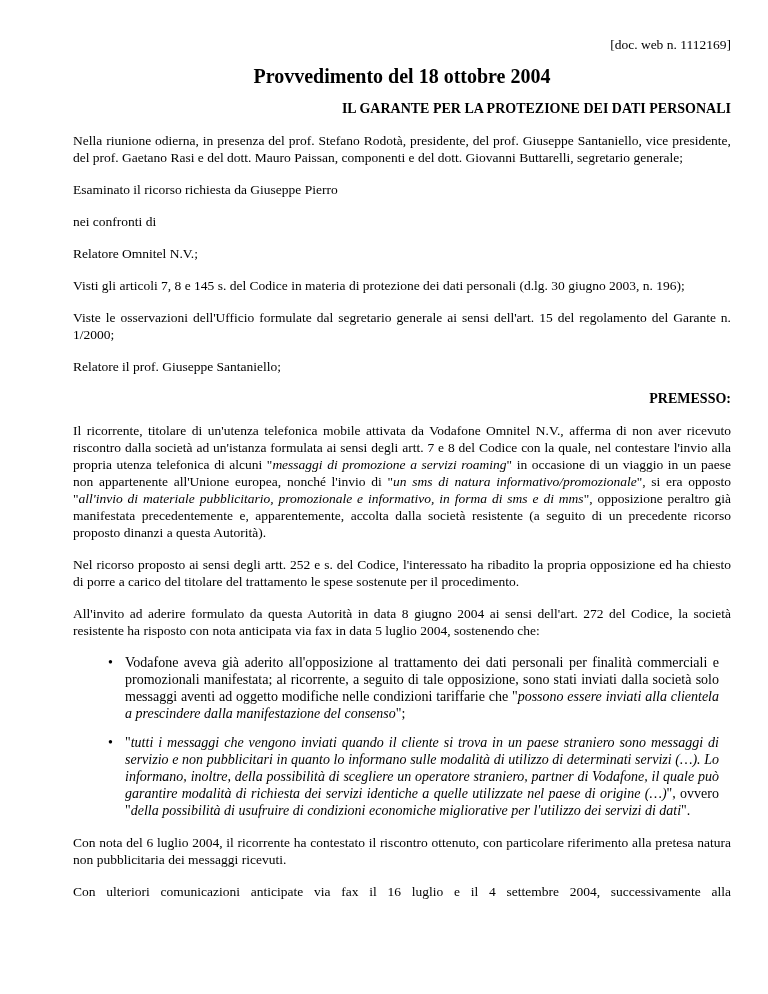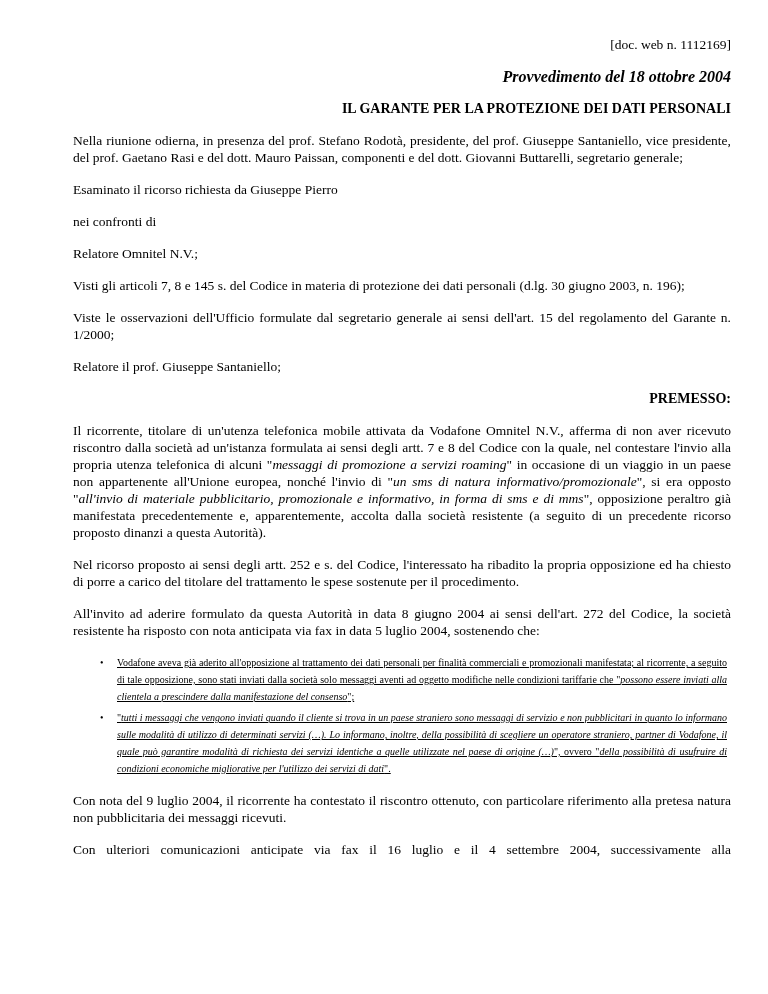--- a/index.html
+++ b/index.html
@@ -22,41 +22,39 @@
     font-size: 13.5px;
     line-height: 17px;
     margin: 0 0 15px 0;
     text-align: justify;
   }
   .note-right {
     text-align: right;
   }
   .title {
     font-weight: bold;
-    font-size: 16px;
-    text-align: right;
-    font-style: italic;
+    font-size: 20px;
+    text-align: center;
   }
   .heading-center {
     font-weight: bold;
     font-size: 14px;
     text-align: right;
   }
   ul.bullets {
     list-style: none;
     margin: 0 0 15px 0;
     padding: 0 0 0 40px;
   }
   ul.bullets li {
     position: relative;
-    font-size: 10px;
+    font-size: 14px;
     line-height: 17px;
     text-align: justify;
-    margin: 4px;
-    text-decoration: underline;
+    margin: 12px;
   }
   ul.bullets li::before {
     content: "\2022";
     position: absolute;
     left: -17px;
     top: 0;
   }
   .seg-i { font-style: italic; }
   .seg-b { font-weight: bold; }
   
@@ -78,16 +76,16 @@
       <p class="block para" data-name="viste-osservazioni"><span class="" data-name="text-run">Viste le osservazioni dell'Ufficio formulate dal segretario generale ai sensi dell'art. 15 del regolamento del Garante n. 1/2000;</span></p>
       <p class="block para" data-name="relatore"><span class="" data-name="text-run">Relatore il prof. Giuseppe Santaniello;</span></p>
       <p class="block heading-center" data-name="premesso-heading"><span class="seg-b" data-name="bold-text-run">PREMESSO:</span></p>
       <p class="block para" data-name="ricorrente-paragraph"><span class="" data-name="text-run">Il ricorrente, titolare di un'utenza telefonica mobile attivata da Vodafone Omnitel N.V., afferma di non aver ricevuto riscontro dalla società ad un'istanza formulata ai sensi degli artt. 7 e 8 del Codice con la quale, nel contestare l'invio alla propria utenza telefonica di alcuni "</span><span class="seg-i " data-name="italic-text-run">messaggi di promozione a servizi roaming</span><span class="" data-name="text-run">" in occasione di un viaggio in un paese non appartenente all'Unione europea, nonché l'invio di "</span><span class="seg-i " data-name="italic-text-run">un sms di natura informativo/promozionale</span><span class="" data-name="text-run">", si era opposto "</span><span class="seg-i " data-name="italic-text-run">all'invio di materiale pubblicitario, promozionale e informativo, in forma di sms e di mms</span><span class="" data-name="text-run">", opposizione peraltro già manifestata precedentemente e, apparentemente, accolta dalla società resistente (a seguito di un precedente ricorso proposto dinanzi a questa Autorità).</span></p>
       <p class="block para" data-name="ricorso-ribadito"><span class="" data-name="text-run">Nel ricorso proposto ai sensi degli artt. 252 e s. del Codice, l'interessato ha ribadito la propria opposizione ed ha chiesto di porre a carico del titolare del trattamento le spese sostenute per il procedimento.</span></p>
       <p class="block para" data-name="invito-aderire"><span class="" data-name="text-run">All'invito ad aderire formulato da questa Autorità in data 8 giugno 2004 ai sensi dell'art. 272 del Codice, la società resistente ha risposto con nota anticipata via fax in data 5 luglio 2004, sostenendo che:</span></p>
       <ul class="bullets block" data-name="vodafone-risposta-bullets">
         <li data-name="bullet-item"><span class="" data-name="text-run">Vodafone aveva già aderito all'opposizione al trattamento dei dati personali per finalità commerciali e promozionali manifestata; al ricorrente, a seguito di tale opposizione, sono stati inviati dalla società solo messaggi aventi ad oggetto modifiche nelle condizioni tariffarie che "</span><span class="seg-i " data-name="italic-text-run">possono essere inviati alla clientela a prescindere dalla manifestazione del consenso</span><span class="" data-name="text-run">";</span></li>
         <li data-name="bullet-item"><span class="" data-name="text-run">"</span><span class="seg-i " data-name="italic-text-run">tutti i messaggi che vengono inviati quando il cliente si trova in un paese straniero sono messaggi di servizio e non pubblicitari in quanto lo informano sulle modalità di utilizzo di determinati servizi (…). Lo informano, inoltre, della possibilità di scegliere un operatore straniero, partner di Vodafone, il quale può garantire modalità di richiesta dei servizi identiche a quelle utilizzate nel paese di origine (…)</span><span class="" data-name="text-run">", ovvero "</span><span class="seg-i " data-name="italic-text-run">della possibilità di usufruire di condizioni economiche migliorative per l'utilizzo dei servizi di dati</span><span class="" data-name="text-run">".</span></li>
       </ul>
-      <p class="block para" data-name="nota-9-luglio"><span class="" data-name="text-run">Con nota del 9 luglio 2004, il ricorrente ha contestato il riscontro ottenuto, con particolare riferimento alla pretesa natura non pubblicitaria dei messaggi ricevuti.</span></p>
+      <p class="block para" data-name="nota-9-luglio"><span class="" data-name="text-run">Con nota del 6 luglio 2004, il ricorrente ha contestato il riscontro ottenuto, con particolare riferimento alla pretesa natura non pubblicitaria dei messaggi ricevuti.</span></p>
       <p class="block para" data-name="ulteriori-comunicazioni"><span class="" data-name="text-run">Con ulteriori comunicazioni anticipate via fax il 16 luglio e il 4 settembre 2004, successivamente alla</span></p>
     </div>
 </div>
 
 </body></html>

